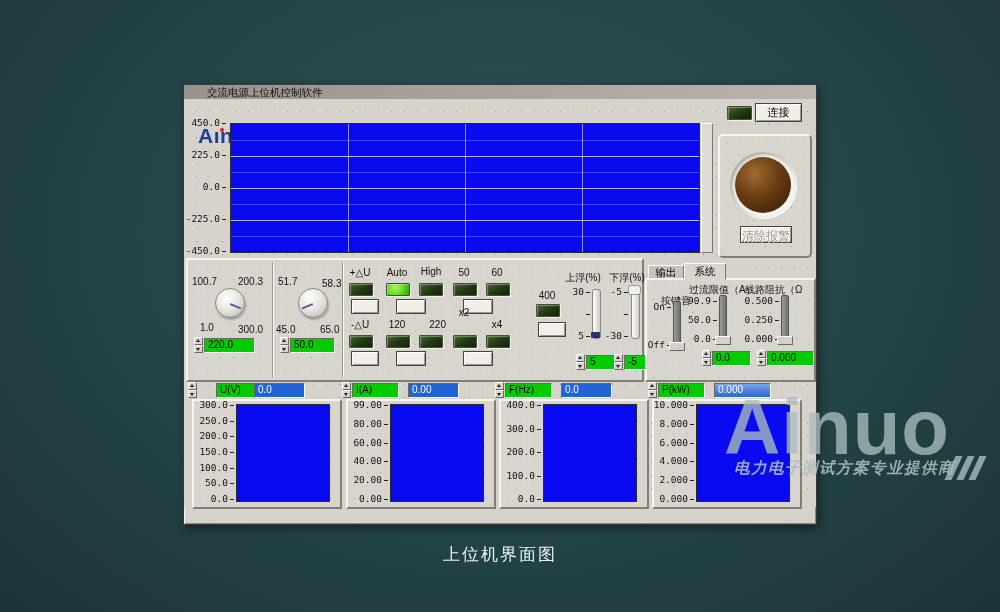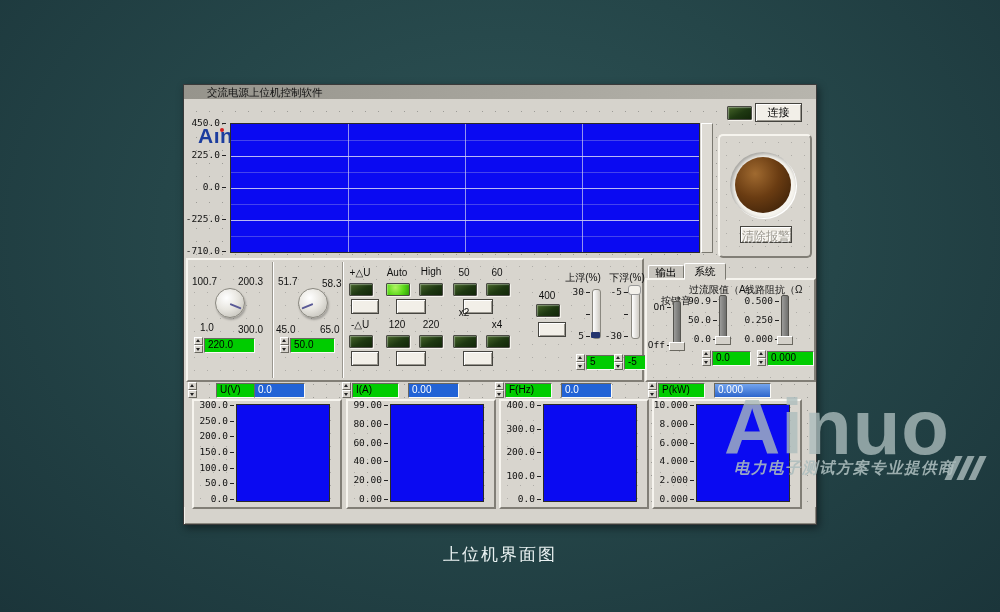--- a/index.html
+++ b/index.html
@@ -116,21 +116,21 @@
     </div>
 
     <div class="abs led" style="left:543px;top:7px;width:23px;height:12px;"></div>
     <div class="abs btn" style="left:571px;top:4px;width:45px;height:17px;line-height:17px;text-align:center;font-size:11px;">连接</div>
 
     <div class="abs vticks" style="left:0px;top:19px;width:42px;height:138px;">
         <div class="tick">450.0</div>
         <div class="tick">225.0</div>
         <div class="tick">0.0</div>
         <div class="tick">-225.0</div>
-        <div class="tick">-710.0</div>
+        <div class="tick">-450.0</div>
       </div>
     <div class="abs plot" style="left:46px;top:24px;width:468px;height:128px;">
       <div class="gl hm" style="top:12.5%;"></div>
       <div class="gl h" style="top:25%;"></div>
       <div class="gl hm" style="top:37.5%;"></div>
       <div class="gl h" style="top:50%;"></div>
       <div class="gl hm" style="top:62.5%;"></div>
       <div class="gl h" style="top:75%;"></div>
       <div class="gl hm" style="top:87.5%;"></div>
       <div class="gl v" style="left:25%;"></div>
@@ -185,21 +185,21 @@
       <span class="abs lbl c" style="left:157px;top:59px;width:30px;">-△U</span>
       <div class="abs led" style="left:161px;top:75px;"></div>
       <div class="abs btn" style="left:163px;top:91px;width:26px;height:13px;"></div>
 
       <span class="abs lbl c" style="left:194px;top:7px;width:30px;">Auto</span>
       <span class="abs lbl c" style="left:228px;top:6px;width:30px;">High</span>
       <div class="abs led on" style="left:198px;top:23px;"></div>
       <div class="abs led" style="left:231px;top:23px;"></div>
       <div class="abs btn" style="left:208px;top:39px;width:28px;height:13px;"></div>
       <span class="abs lbl c" style="left:194px;top:59px;width:30px;">120</span>
-      <span class="abs lbl c" style="left:228px;top:59px;width:30px;">220</span>
+      <span class="abs lbl c" style="left:228px;top:59px;width:30px;text-align:right;">220</span>
       <div class="abs led" style="left:198px;top:75px;"></div>
       <div class="abs led" style="left:231px;top:75px;"></div>
       <div class="abs btn" style="left:208px;top:91px;width:28px;height:13px;"></div>
 
       <span class="abs lbl c" style="left:261px;top:7px;width:30px;">50</span>
       <span class="abs lbl c" style="left:294px;top:7px;width:30px;">60</span>
       <div class="abs led" style="left:265px;top:23px;"></div>
       <div class="abs led" style="left:298px;top:23px;"></div>
       <div class="abs btn" style="left:275px;top:39px;width:28px;height:13px;"></div>
       <span class="abs lbl c" style="left:261px;top:47px;width:30px;">x2</span>

